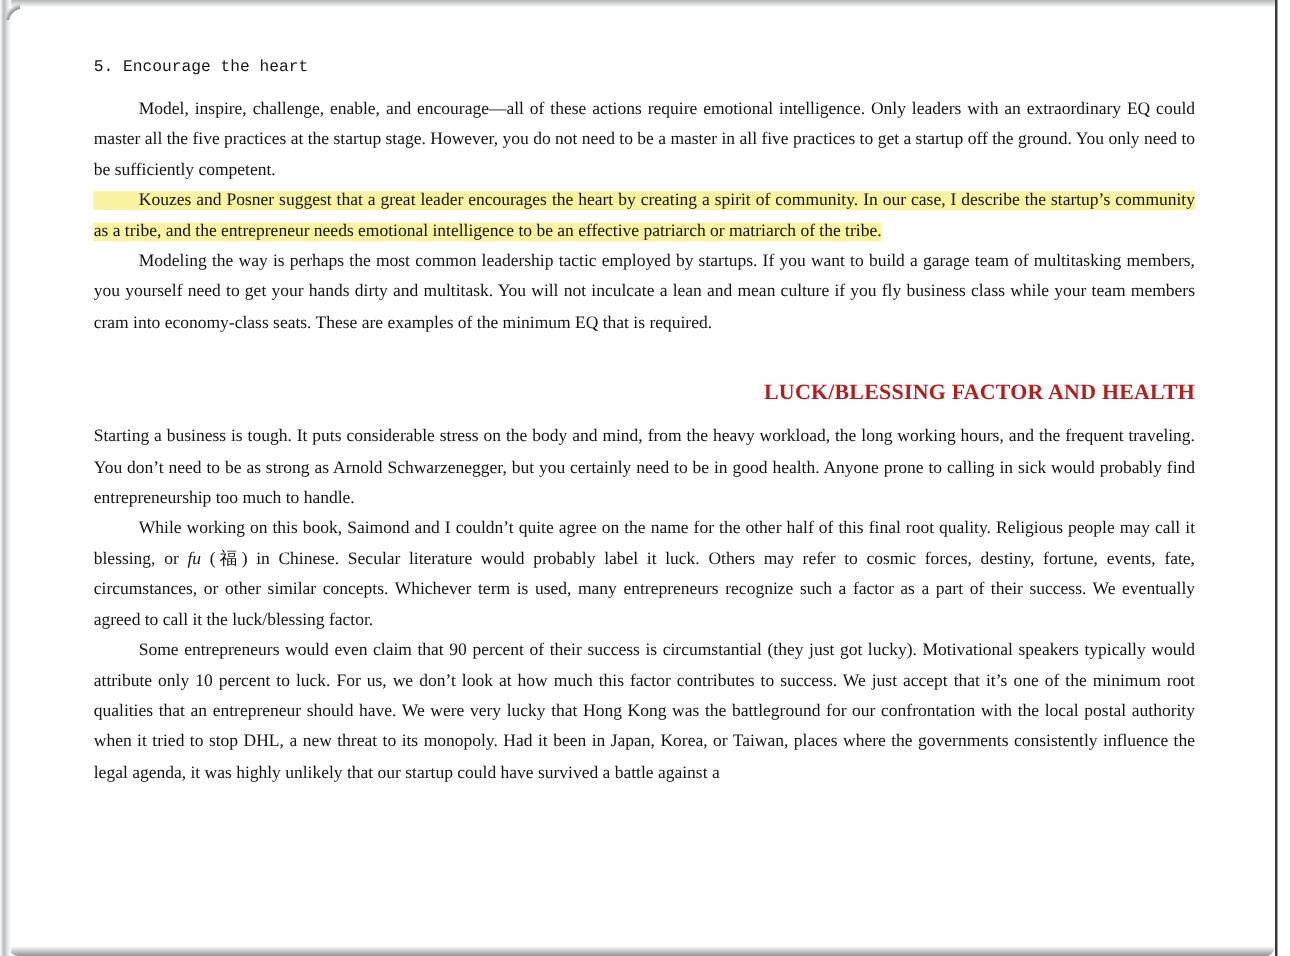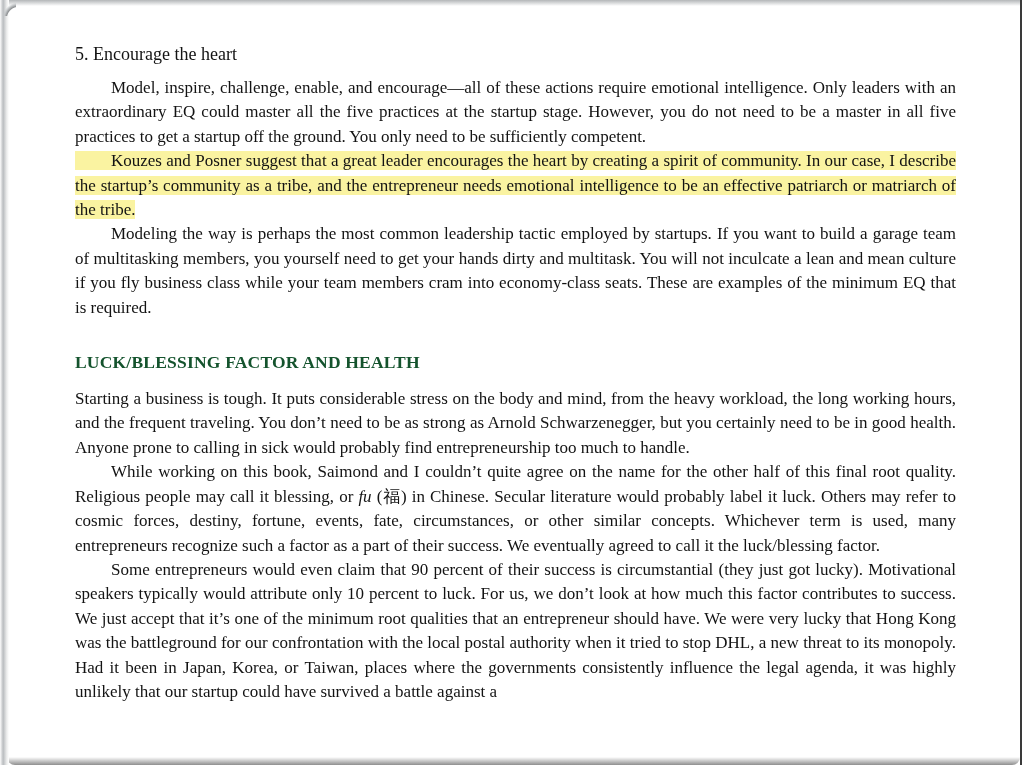--- a/index.html
+++ b/index.html
@@ -14,44 +14,45 @@
     background: #ffffff;
     font-family: "Liberation Serif", "DejaVu Serif", serif;
     color: #131313;
   }
   .content {
     position: absolute;
     top: 44px; left: 75px;
     width: 881px;
   }
   .subheading {
-    font-size: 18px;
+    font-size: 13px;
     line-height: 20px;
     margin: 0 0 12px 0;
+    font-family: Liberation Mono, monospace;
   }
   .para {
     margin: 0;
-    font-size: 17px;
+    font-size: 14px;
     line-height: 24.4px;
     text-align: justify;
   }
   .indented { text-indent: 36px; }
   .highlight {
     background: #FAF3A1;
     padding-left: 36px;
     box-decoration-break: slice;
     -webkit-box-decoration-break: slice;
   }
   .section-title {
     margin: 32px 0 14px 0;
-    text-align: left;
+    text-align: right;
     font-size: 17.5px;
     font-weight: bold;
     letter-spacing: 0.2px;
-    color: #14532d;
+    color: #b91c1c;
   }
   .term { }
   
   .edge-left {
     position: absolute; left: 0; top: 0; bottom: 0; width: 9px;
     background: linear-gradient(to right, #fdfdfd 0%, #b9bcbf 35%, #eceded 75%, #ffffff 100%);
     z-index: 3;
   }
   .edge-top {
     position: absolute; left: 0; right: 12px; top: 0; height: 6px;

